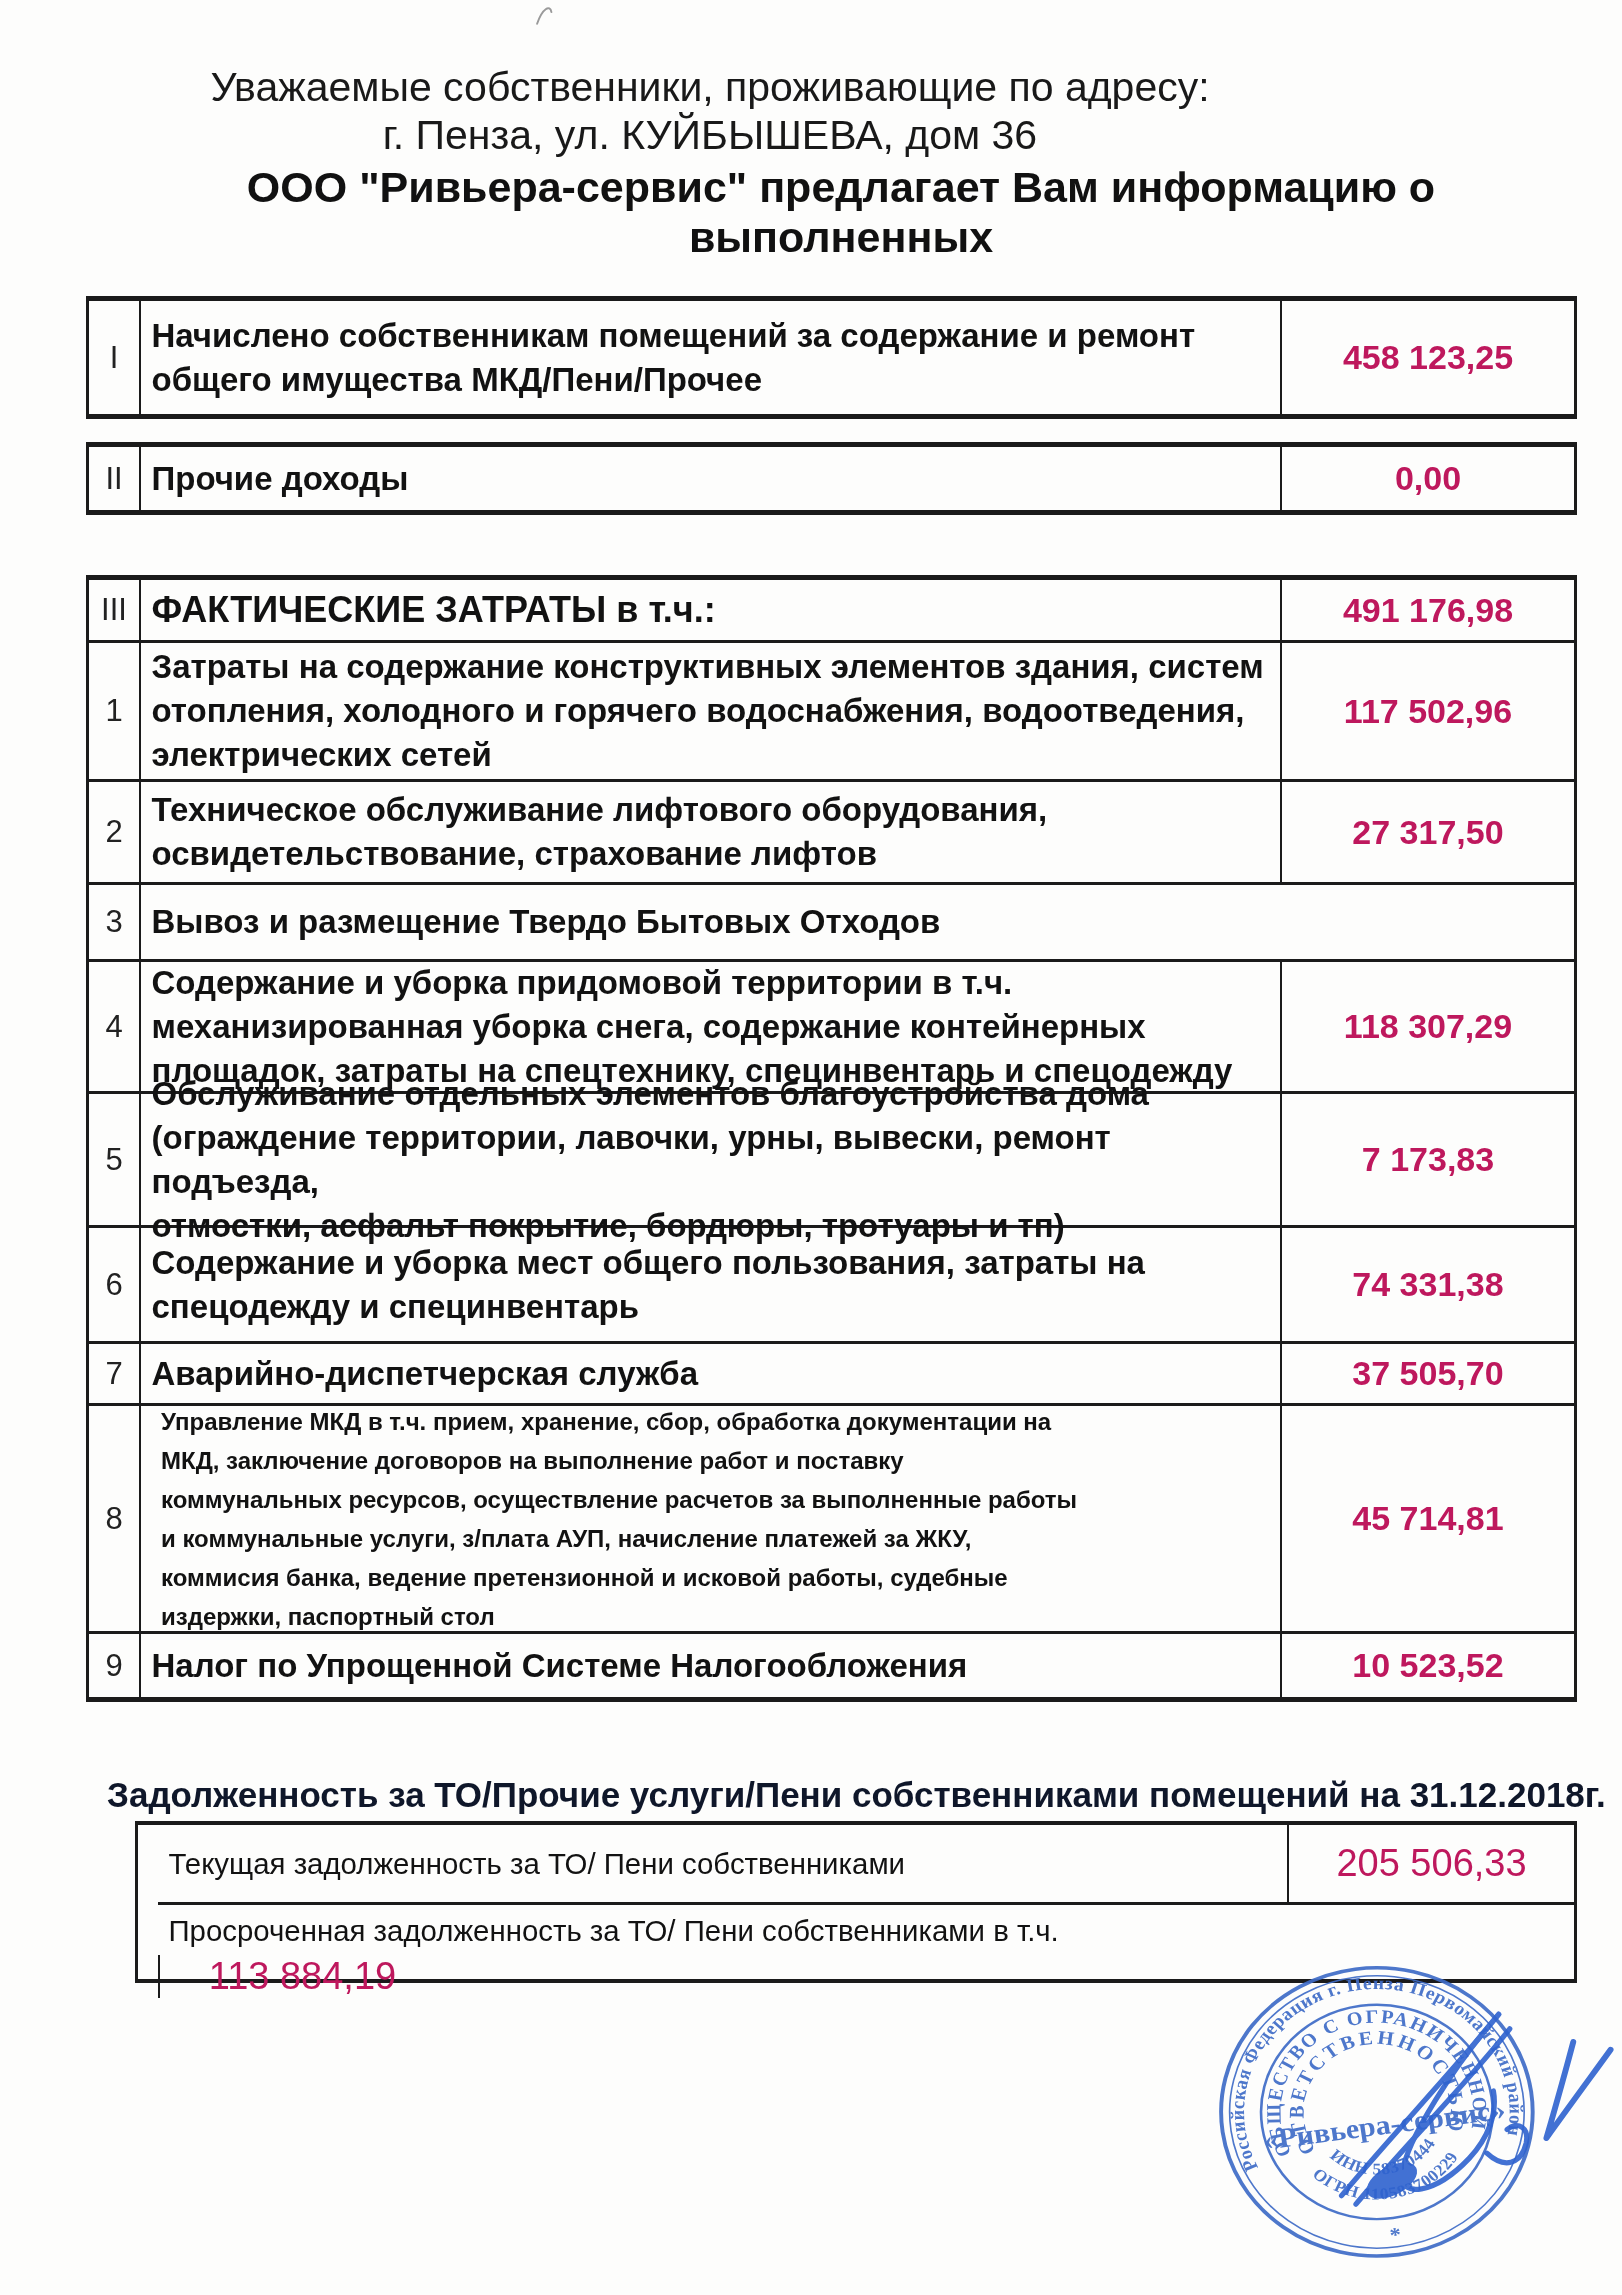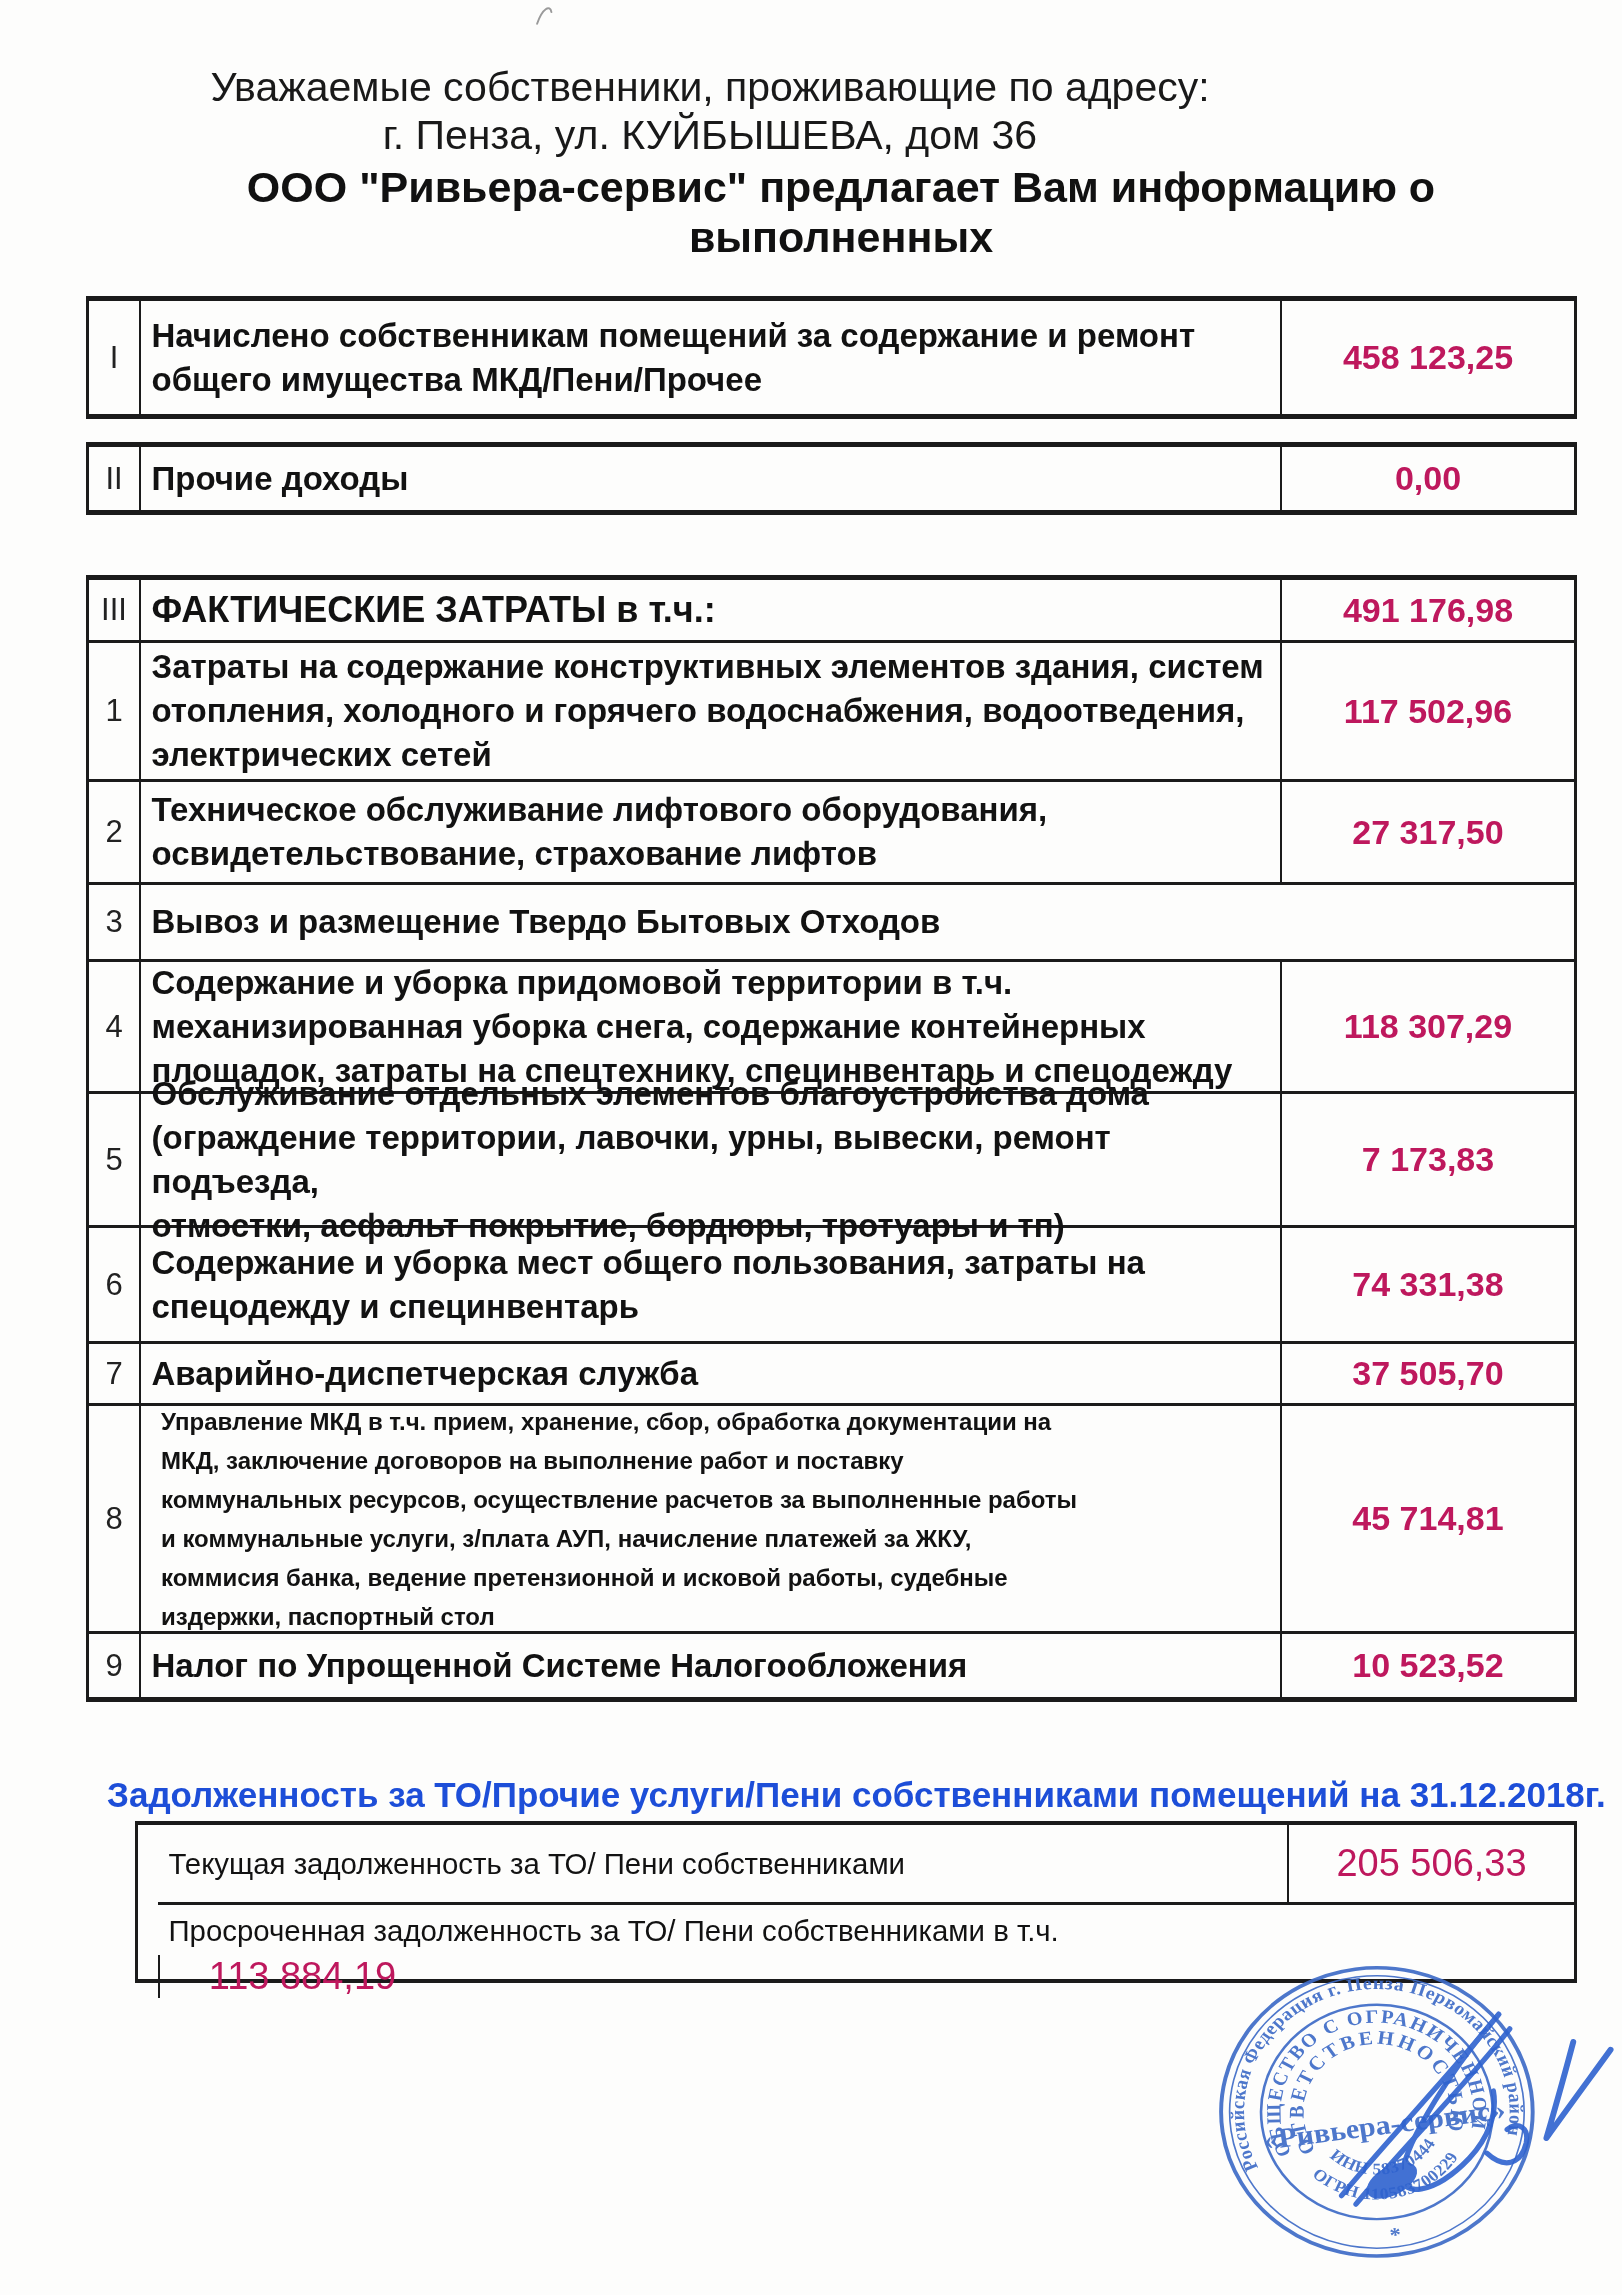--- a/index.html
+++ b/index.html
@@ -49,21 +49,21 @@
   .c-val{
     width:294px;justify-content:center;flex:none;
     border-left:2.6px solid #1b1b1b;
     font-size:34px;font-weight:700;white-space:nowrap;color:#be185d;
   }
   .c-val.big{font-weight:400;font-size:38px;}
   .tbl-debt{left:135px;width:1442px;border-top-width:4.6px;border-bottom-width:4.6px;padding-left:20px;}
   .tbl-debt .c-val{width:287px;}
   .debt-title{
     position:absolute;left:107px;top:1775px;
-    font-size:35px;font-weight:700;white-space:nowrap;color:#1d4ed8;
+    font-size:35px;font-weight:700;white-space:nowrap;color:#0f172a;
   }
   
   .stamp-svg{position:absolute;left:1191px;top:1937px;}
   .stamp-ring-text{font-family:"Liberation Serif", serif;font-weight:700;}
   .stamp-center-text{font-family:"Liberation Serif", serif;font-weight:700;}
   .top-mark{position:absolute;left:533px;top:2.6px;}
 </style>
 </head>
 <body>
 

